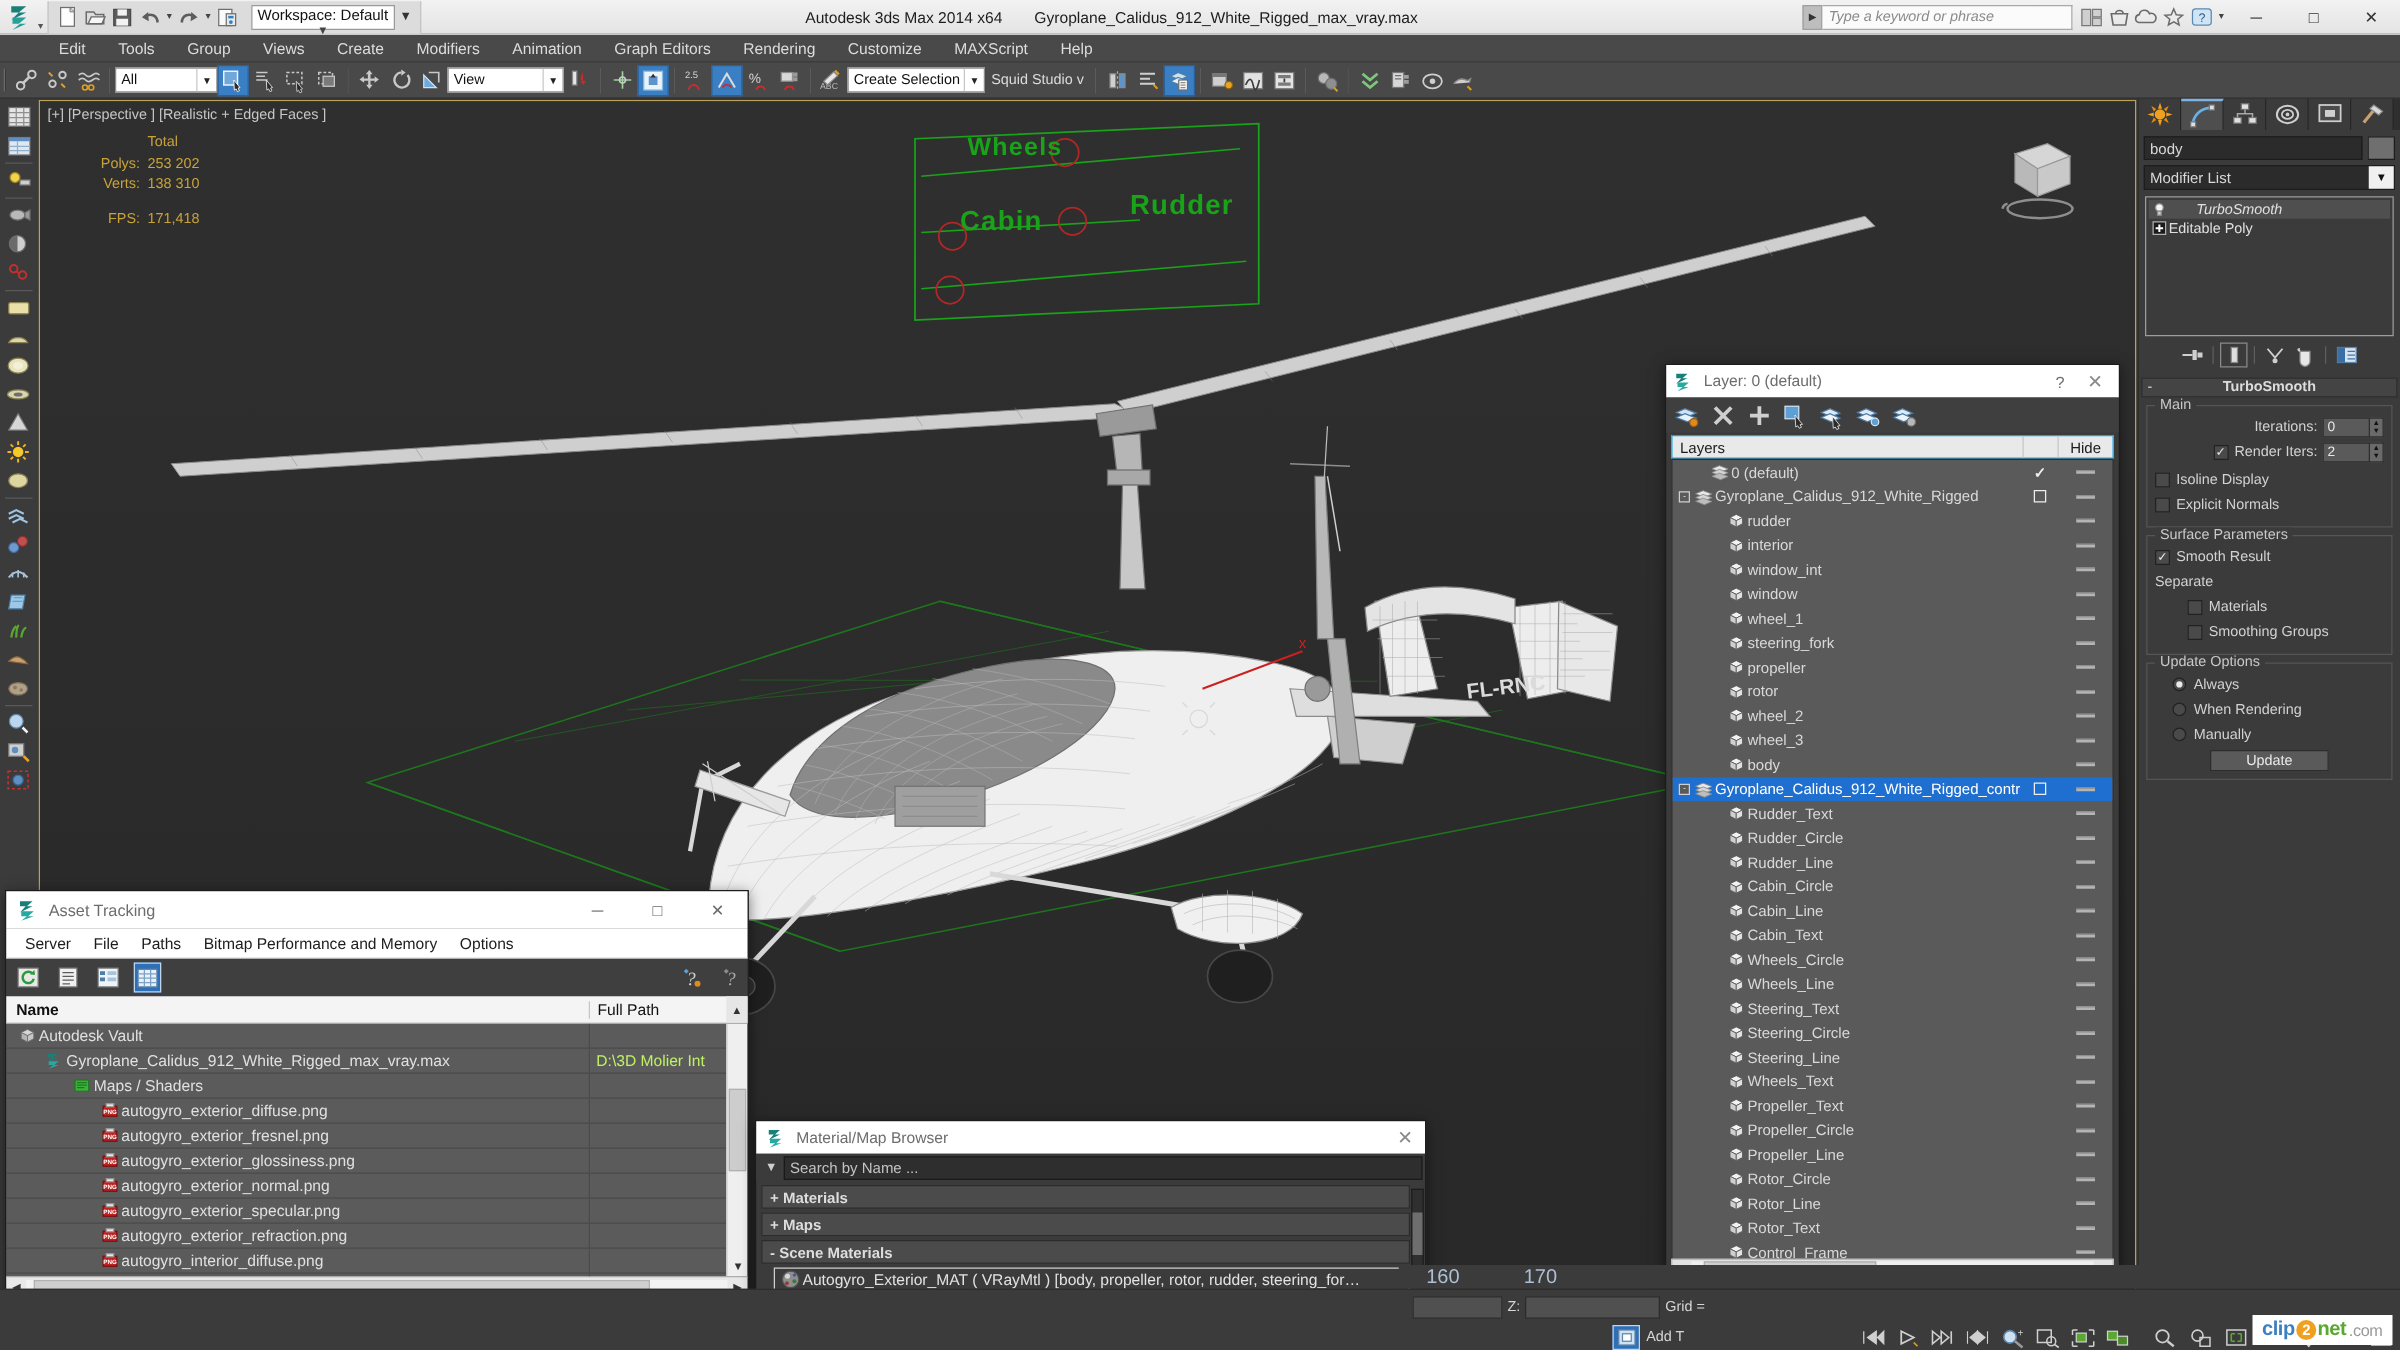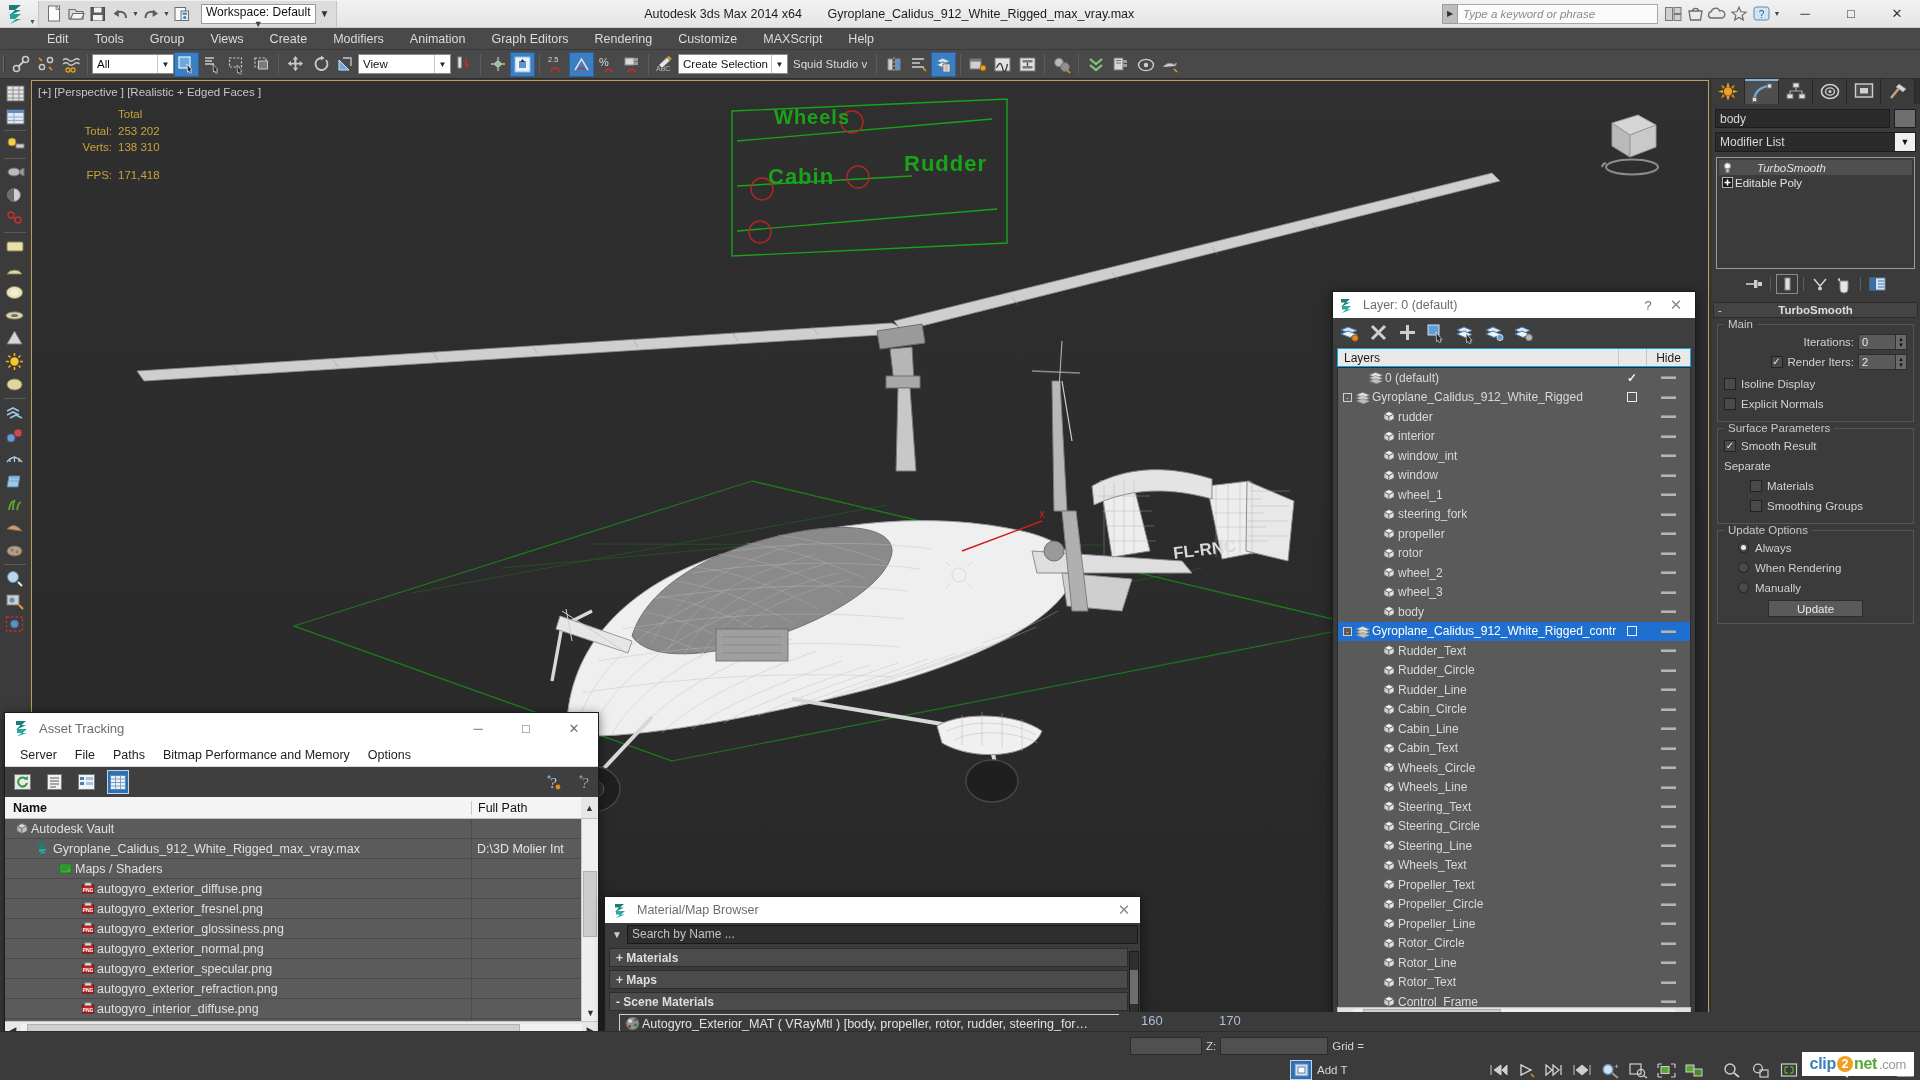--- a/index.html
+++ b/index.html
@@ -245,21 +245,21 @@
   .aw-tb .i{width:22px;height:24px;display:flex;align-items:center;justify-content:center;}
   .aw-tb .i.on{background:#2f6fb5;border:1px solid #bcd6ee;}
   .aw-tb .sp{flex:1}
   .aw-head{height:22px;background:#f4f4f4;display:flex;align-items:center;border-bottom:1px solid #c2c2c2;}
   .aw-head .c1{width:467px;padding-left:8px;font-size:12.5px;color:#111;font-weight:bold;border-right:1px solid #c6c6c6;}
   .aw-head .c2{flex:1;padding-left:6px;font-size:12.5px;color:#111;font-weight:normal;}
   .aw-head .sc{width:17px;display:flex;align-items:center;justify-content:center;font-size:9px;color:#333;background:#e6e6e6;height:100%;}
   .aw-list{height:202px;overflow:hidden;position:relative;background:#5b5b5b;}
   .arow{height:20px;display:flex;align-items:center;border-bottom:1px solid #4b4b4b;font-size:12.5px;}
   .arow .c1{width:467px;display:flex;align-items:center;border-right:1px solid #4b4b4b;height:100%;overflow:hidden;}
-  .arow .c2{flex:1;padding-left:5px;color:#e5e5e5;white-space:nowrap;overflow:hidden;}
+  .arow .c2{flex:1;padding-left:5px;color:#bef264;white-space:nowrap;overflow:hidden;}
   .arow .ic{width:18px;display:flex;align-items:center;justify-content:center;}
   .arow .nm{color:#e0e0e0;white-space:nowrap;}
   .aw-vsb{position:absolute;right:0;top:0;width:17px;height:100%;background:#efefef;border-left:1px solid #c9c9c9;}
   .aw-vsb .th{position:absolute;top:52px;left:1px;width:14px;height:66px;background:#cdcdcd;border:1px solid #b0b0b0;}
   .aw-vsb .dn{position:absolute;bottom:0;left:0;width:17px;height:16px;display:flex;align-items:center;justify-content:center;font-size:9px;color:#333;}
   .aw-hsb{height:17px;background:#e8e8e8;display:flex;align-items:center;border-top:1px solid #c6c6c6;}
   .aw-hsb .ar{width:16px;text-align:center;font-size:9px;color:#333;}
   .aw-hsb .tr{flex:1;height:13px;position:relative;background:#f2f2f2;}
   .aw-hsb .th{position:absolute;left:1%;top:0;width:88%;height:13px;background:#cfcfcf;border:1px solid #b2b2b2;}
   .aw-status{height:22px;background:#3b3b3b;display:flex;align-items:center;padding:0 4px;}
@@ -289,21 +289,21 @@
   }
   .mitem.sel{ border:1px solid #cfcfcf; }
   .mitem .ic{width:20px;display:flex;align-items:center;justify-content:center;}
   .mitem .nm{white-space:nowrap;overflow:hidden;}
   .mw-vsb{position:absolute;right:1px;top:3px;width:10px;height:150px;background:#2f2f2f;border:1px solid #1c1c1c;}
   .mw-vsb .th{position:absolute;top:18px;left:0;width:8px;height:34px;background:#6e6e6e;}
   .timeruler{
     position:absolute;left:1119px;top:1012px;width:600px;height:19px;
     background:#3b3b3b;color:#b9cbe0;font-size:11px;
   }
-  .tick{position:absolute;top:1px;font-size:13px;color:#aebfd4;}
+  .tick{position:absolute;top:1px;font-size:16px;color:#aebfd4;}
   .statusbar{
     position:absolute;left:0;top:1031px;width:1920px;height:49px;background:#3b3b3b;
     border-top:1px solid #2d2d2d;
   }
   .sb-row1{position:absolute;left:1130px;top:5px;display:flex;align-items:center;gap:4px;}
   .sb-field{height:18px;width:72px;background:#505050;border:1px solid #2b2b2b;}
   .sb-lab{font-size:11.5px;color:#d6d6d6;}
   .sb-row2{position:absolute;left:1290px;top:28px;display:flex;align-items:center;gap:5px;}
   .sb-ic{width:22px;height:20px;display:flex;align-items:center;justify-content:center;}
   .sb-ic.on{background:#2f6fb5;border:1px solid #bcd6ee;}
@@ -981,21 +981,21 @@
     <div class="vp-label">[+] [Perspective ] [Realistic + Edged Faces ]</div>
 
     <div class="vp-stats">
       <table>
         <tbody>
             <tr>
               <td class="lb"></td>
               <td>Total</td>
             </tr>
         <tr>
-              <td class="lb">Total:</td>
+              <td class="lb">Polys:</td>
             <td>253 202</td>
             </tr>
         <tr>
               <td class="lb">Verts:</td>
             <td>138 310</td>
             </tr>
         <tr class="gap">
               <td></td>
               <td></td>
             </tr>

